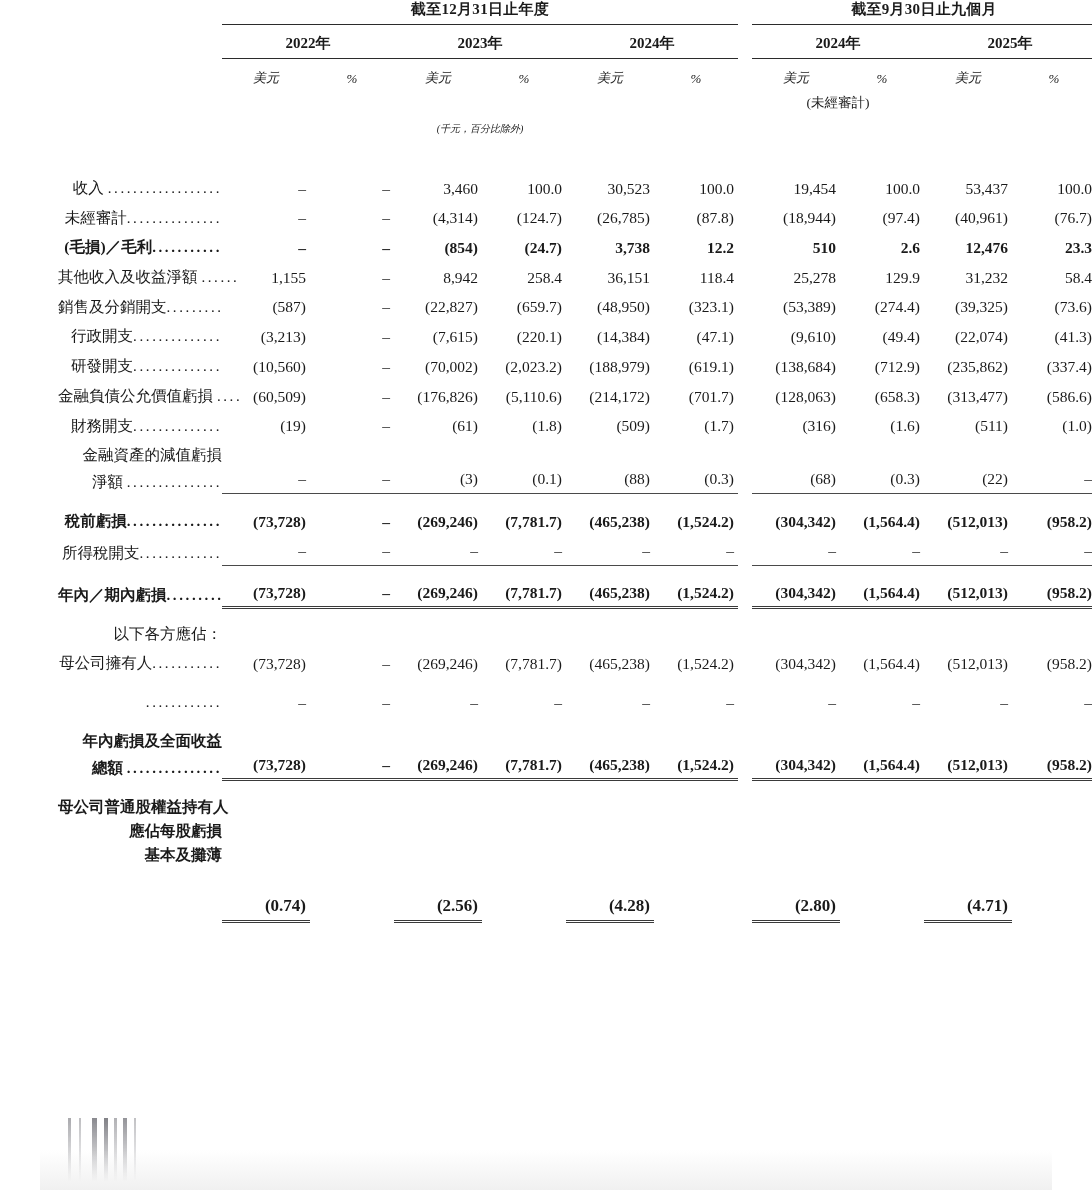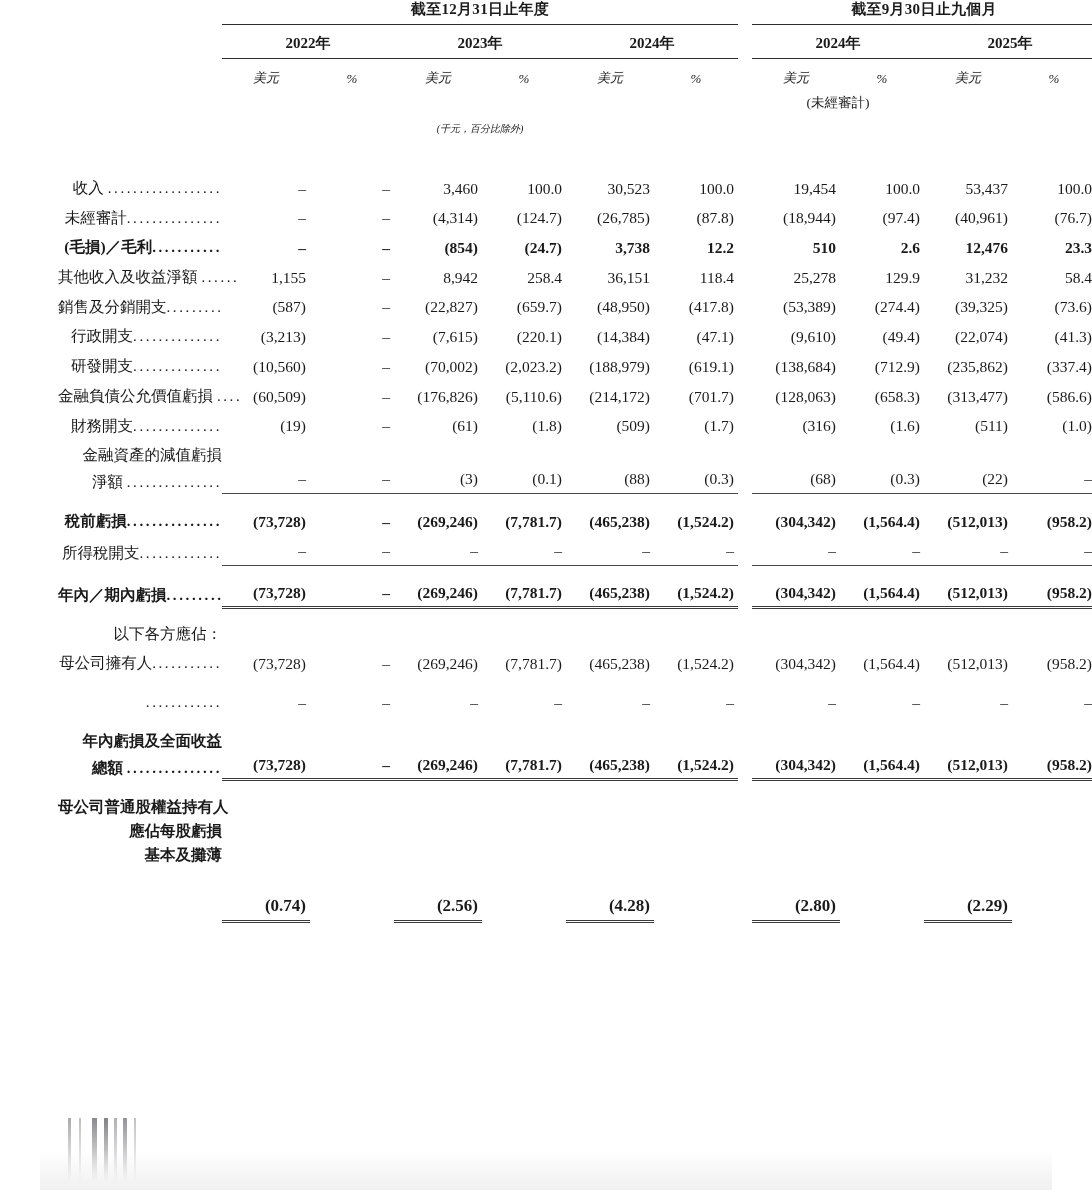--- a/index.html
+++ b/index.html
@@ -347,21 +347,21 @@
 
     </tr>
 
     <tr>
       <td class="lbl"><span>銷售及分銷開支</span><span class="dots">.........</span></td>
       <td class="val">(587)</td>
       <td class="val">–</td>
       <td class="val">(22,827)</td>
       <td class="val">(659.7)</td>
       <td class="val">(48,950)</td>
-      <td class="val">(417.8)</td>
+      <td class="val">(323.1)</td>
       <td></td>
       <td class="val">(53,389)</td>
       <td class="val">(274.4)</td>
       <td class="val">(39,325)</td>
       <td class="val">(73.6)</td>
 
     </tr>
 
     <tr>
       <td class="lbl"><span>行政開支</span><span class="dots">..............</span></td>
@@ -569,21 +569,21 @@
       <td></td>
       <td class="eps-val">(0.74)</td>
       <td></td>
       <td class="eps-val">(2.56)</td>
       <td></td>
       <td class="eps-val">(4.28)</td>
       <td></td>
       <td></td>
       <td class="eps-val">(2.80)</td>
       <td></td>
-      <td class="eps-val">(2.29)</td>
+      <td class="eps-val">(4.71)</td>
       <td></td>
 
     </tr>
 
   </tbody>
     </table>
 
   <div class="smear"></div>
   <div class="smear2"></div>
 

